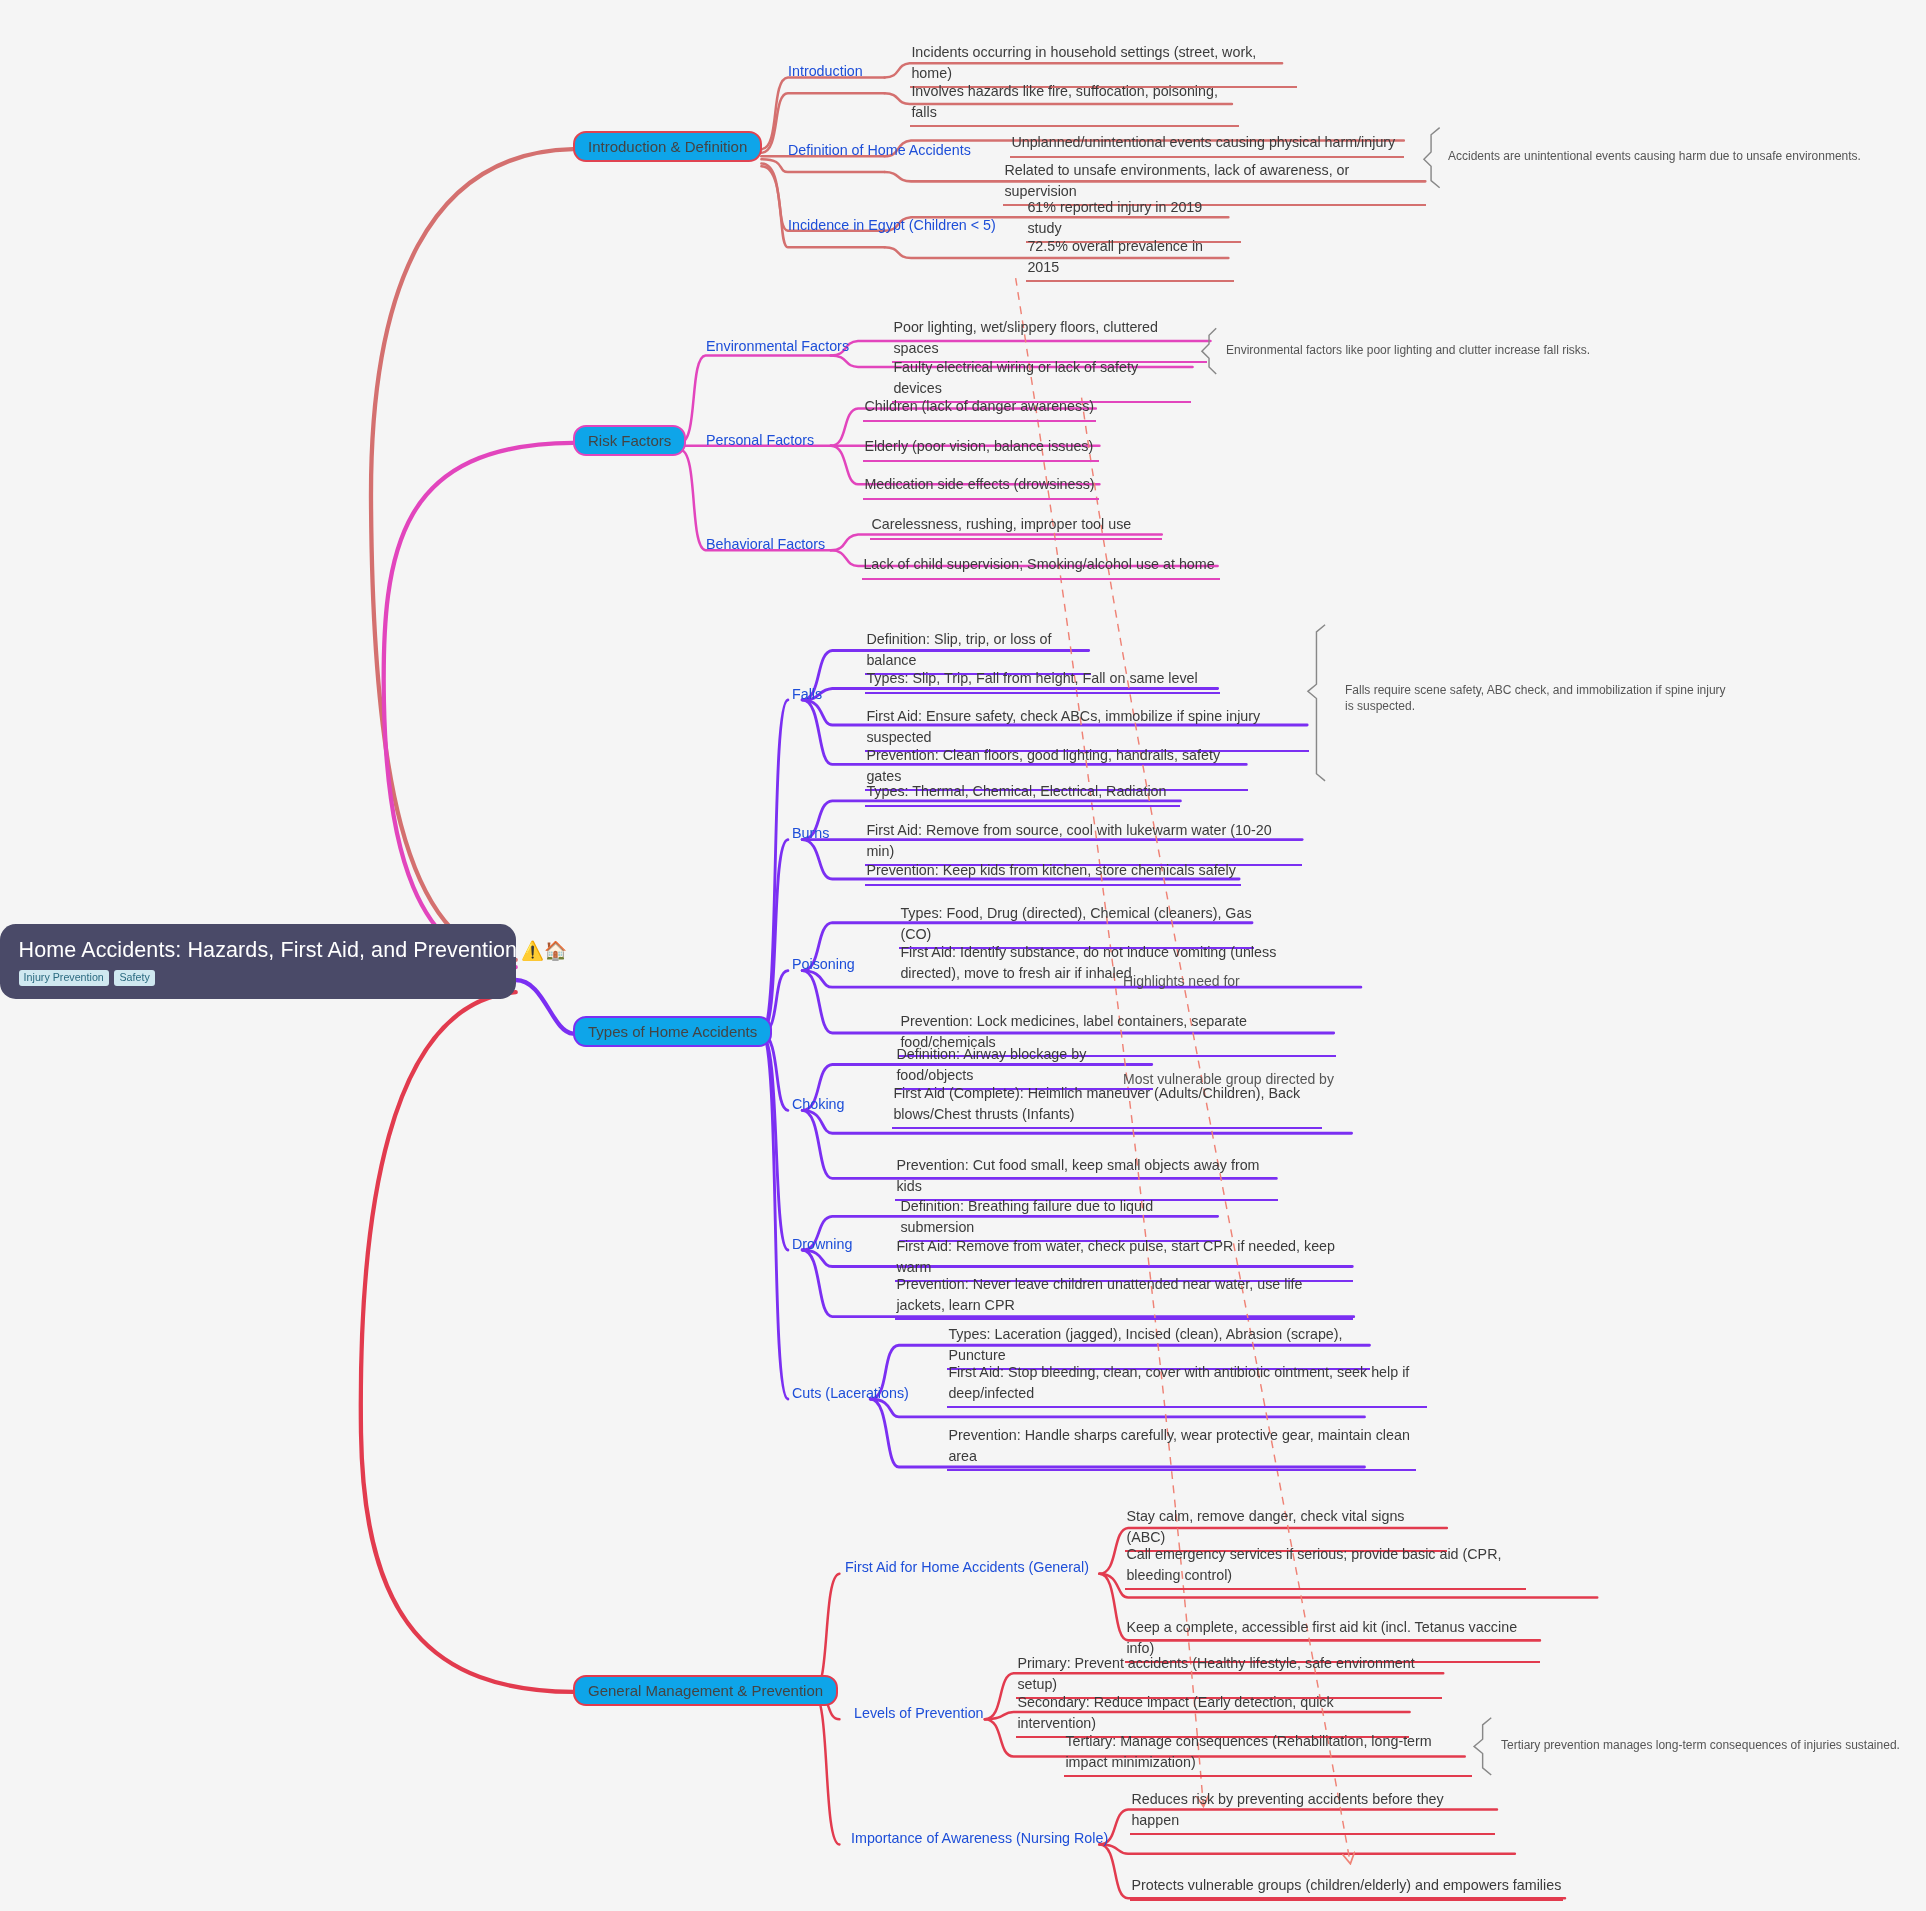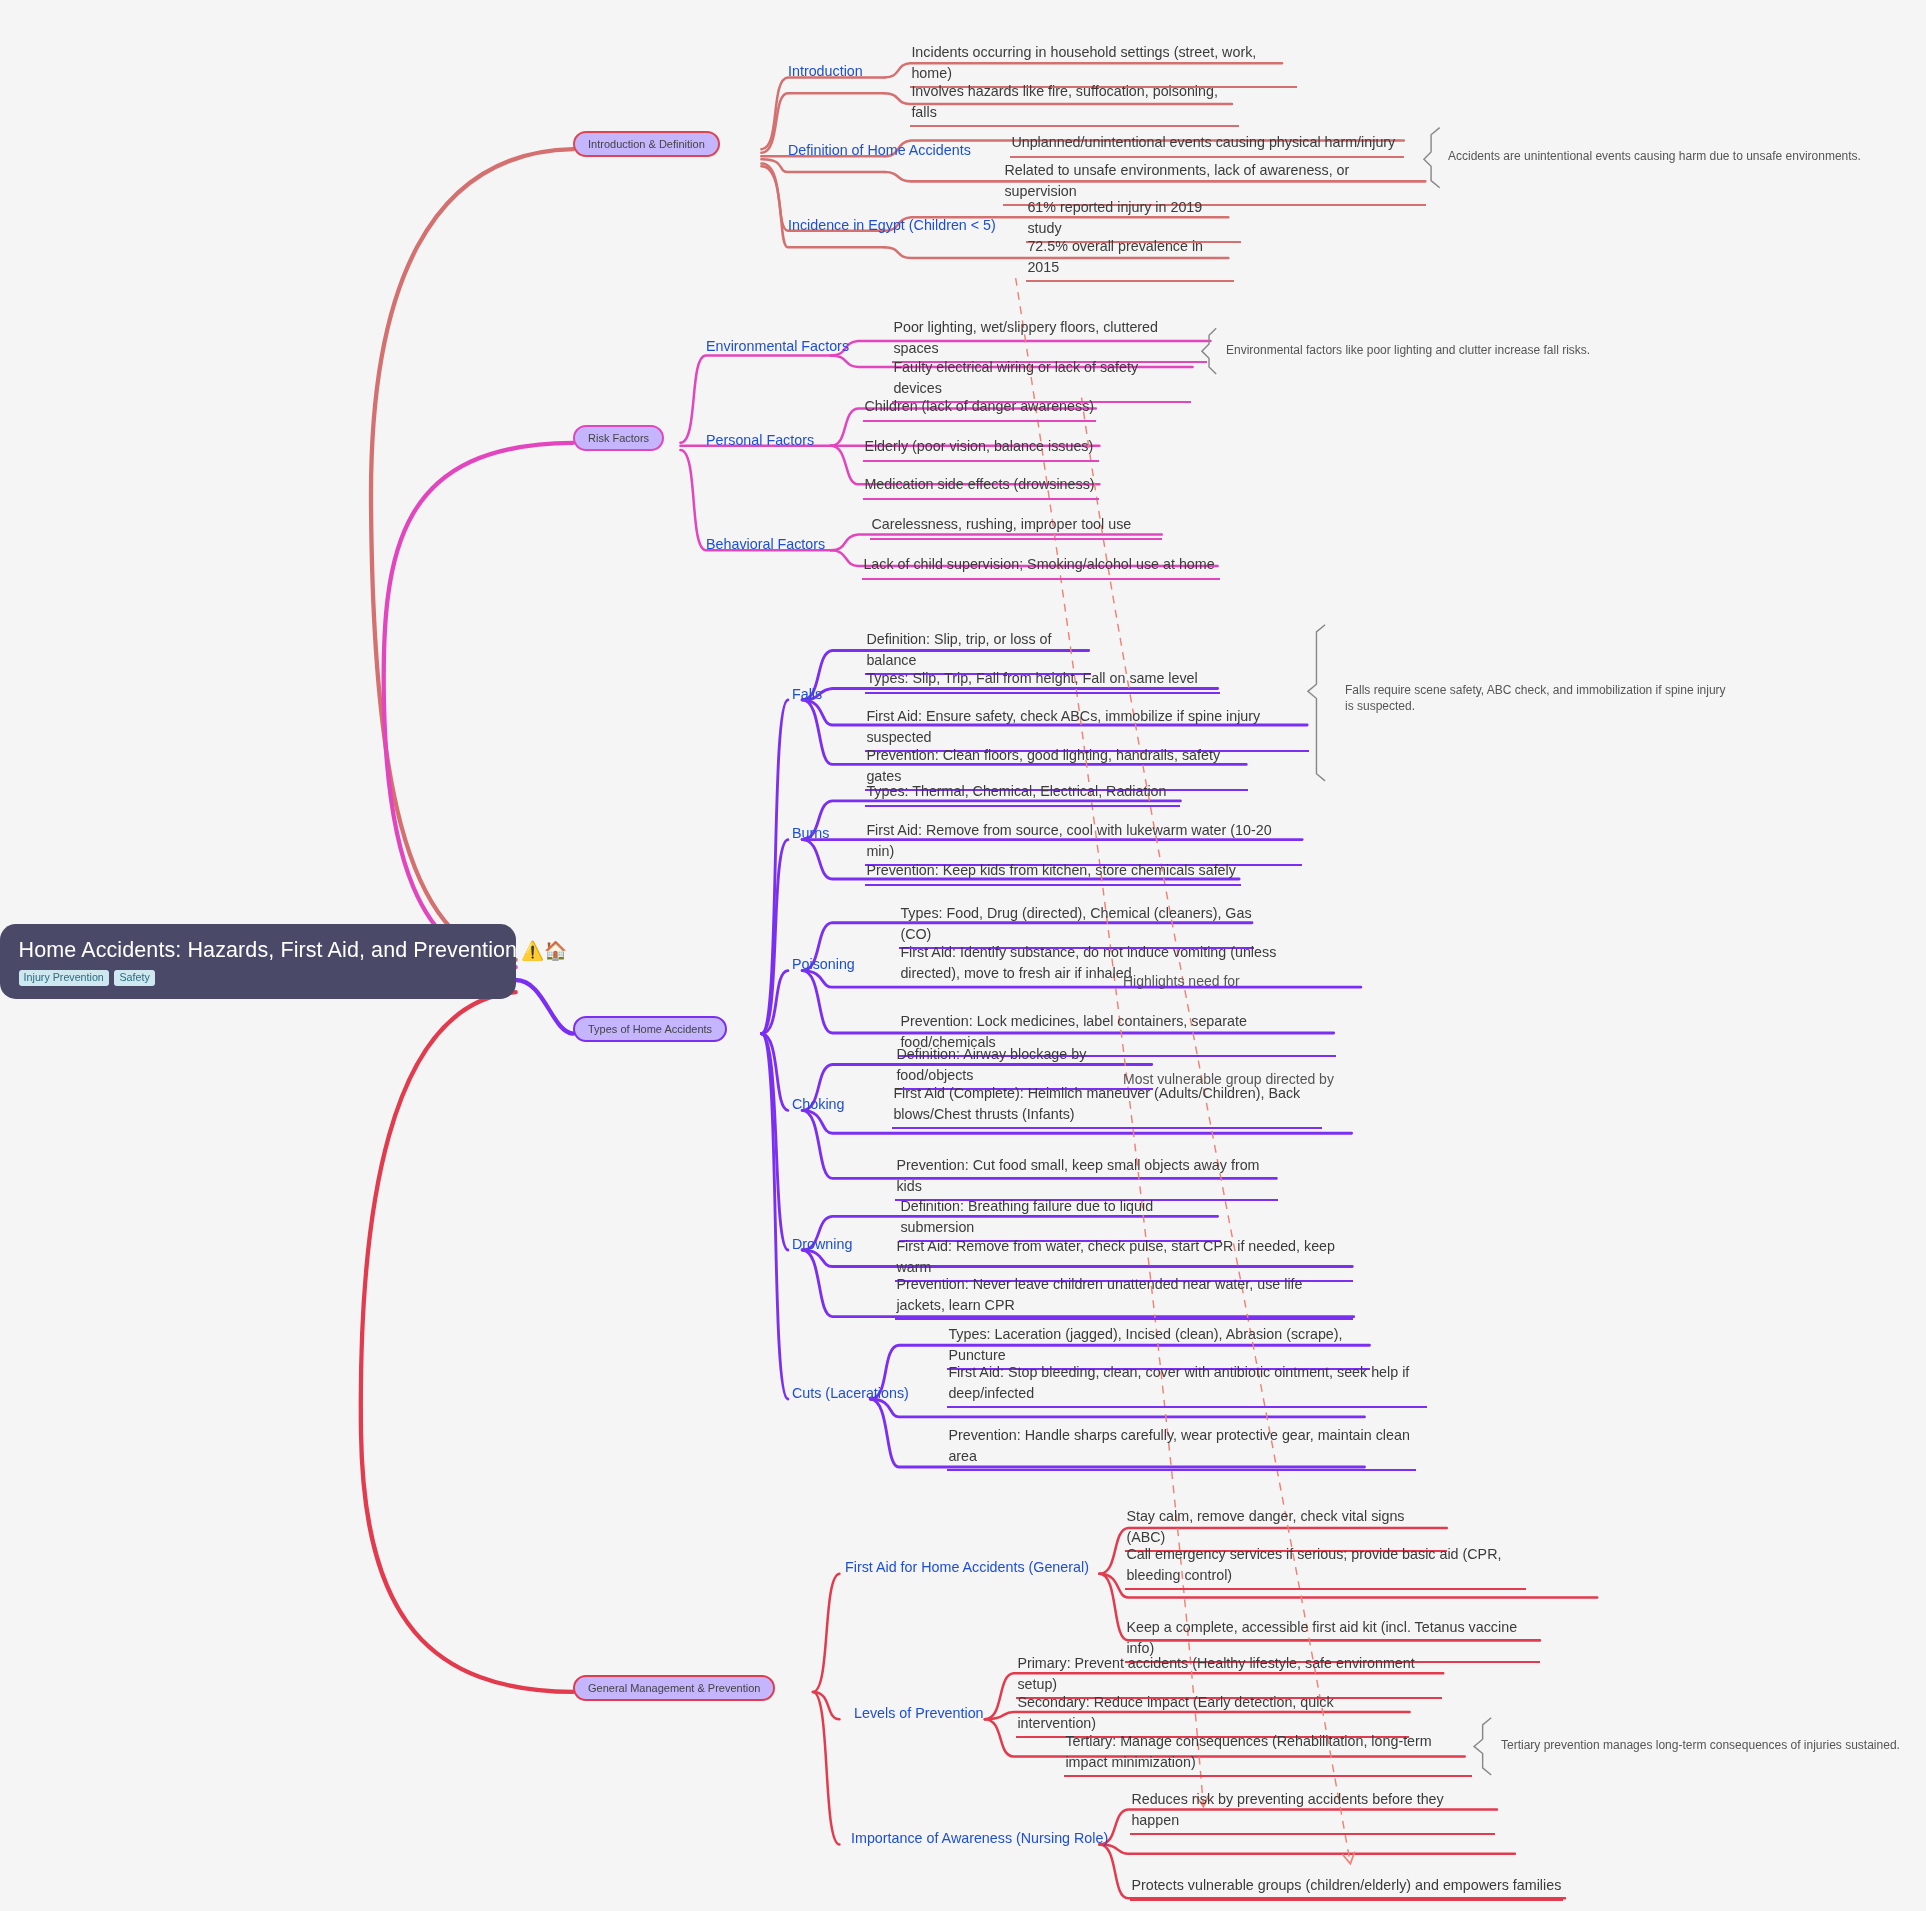--- a/index.html
+++ b/index.html
@@ -14,22 +14,22 @@
     padding:14.3px 18.6px 13px 18.6px;color:#fff;
   }
   .root-title{font-size:21.5px;line-height:1.15;letter-spacing:0.1px;white-space:nowrap;}
   .root-emoji{font-size:18.6px;margin-left:4.3px;}
   .root-tags{margin-top:7.2px;display:flex;gap:5.7px;}
   .tag{background:#cfe8f0;color:#2c6b80;font-size:10.7px;border-radius:2.9px;padding:0.7px 5px 1.4px 5px;
        line-height:1.25;white-space:nowrap;}
 
   
   .branch-node{
-    position:absolute;background:#c4b5fd;border:2.1px solid #888;border-radius:13px;
-    padding:5px 13px;font-size:11px;color:#444;white-space:nowrap;box-sizing:border-box;
+    position:absolute;background:#0ea5e9;border:2.1px solid #888;border-radius:13px;
+    padding:5px 13px;font-size:15px;color:#444;white-space:nowrap;box-sizing:border-box;
   }
   .branch-node.red{border-color:#e04351;}
   .branch-node.pink{border-color:#e245bd;}
   .branch-node.purple{border-color:#7b2ff2;}
   .branch-node.crimson{border-color:#e23b4e;}
 
   
   .mid-node{position:absolute;font-size:14.3px;color:#1d4ed8;white-space:nowrap;}
 
   

